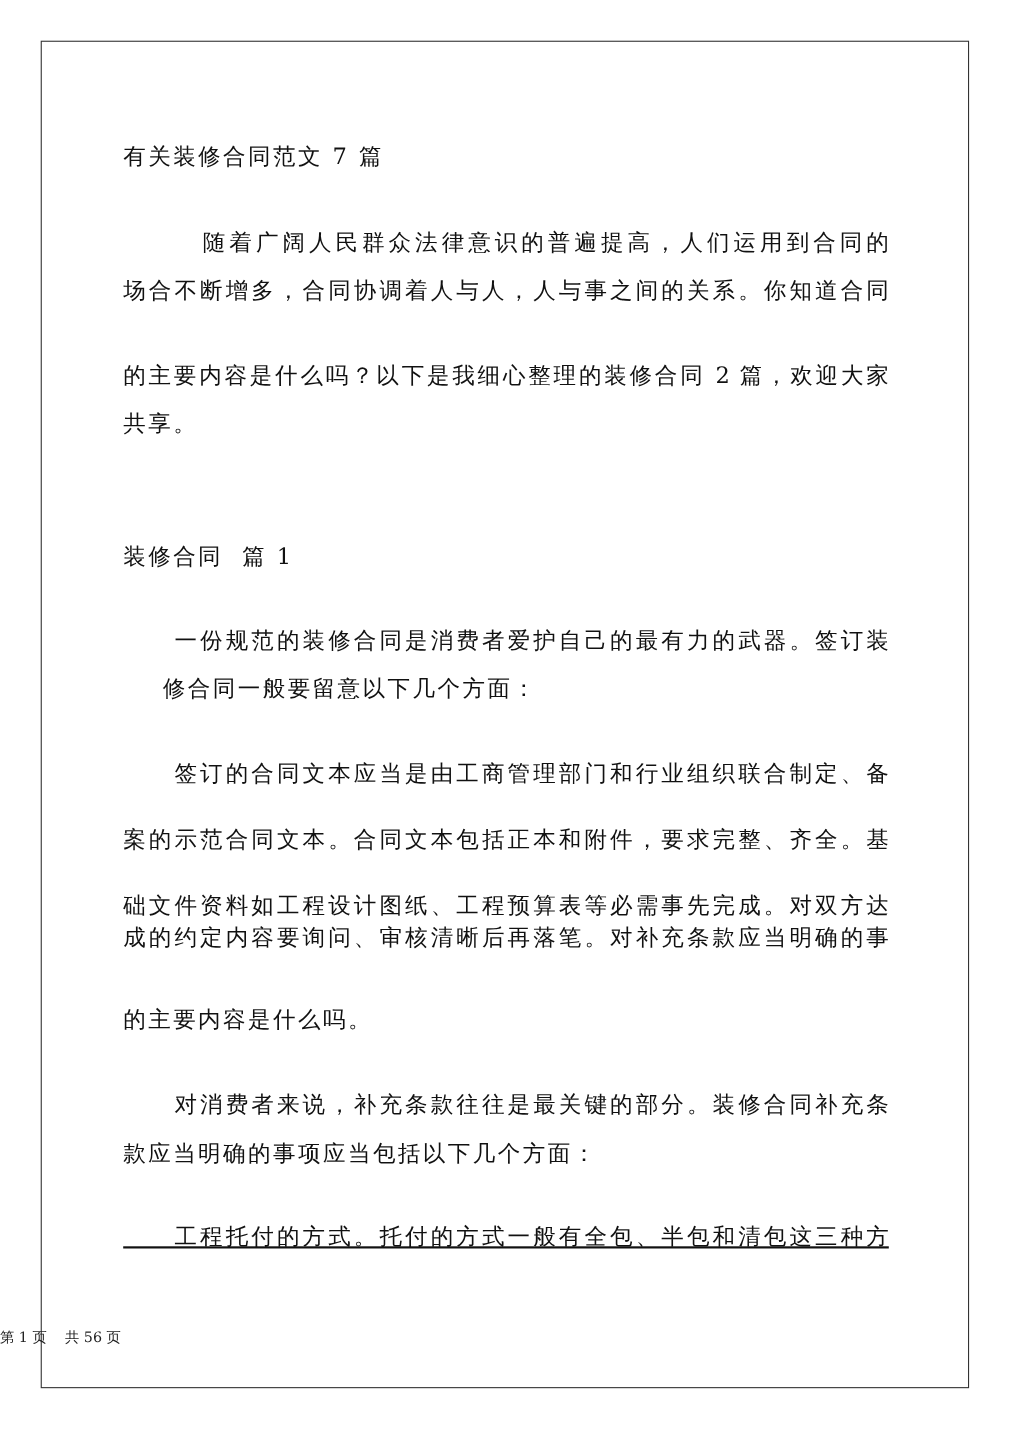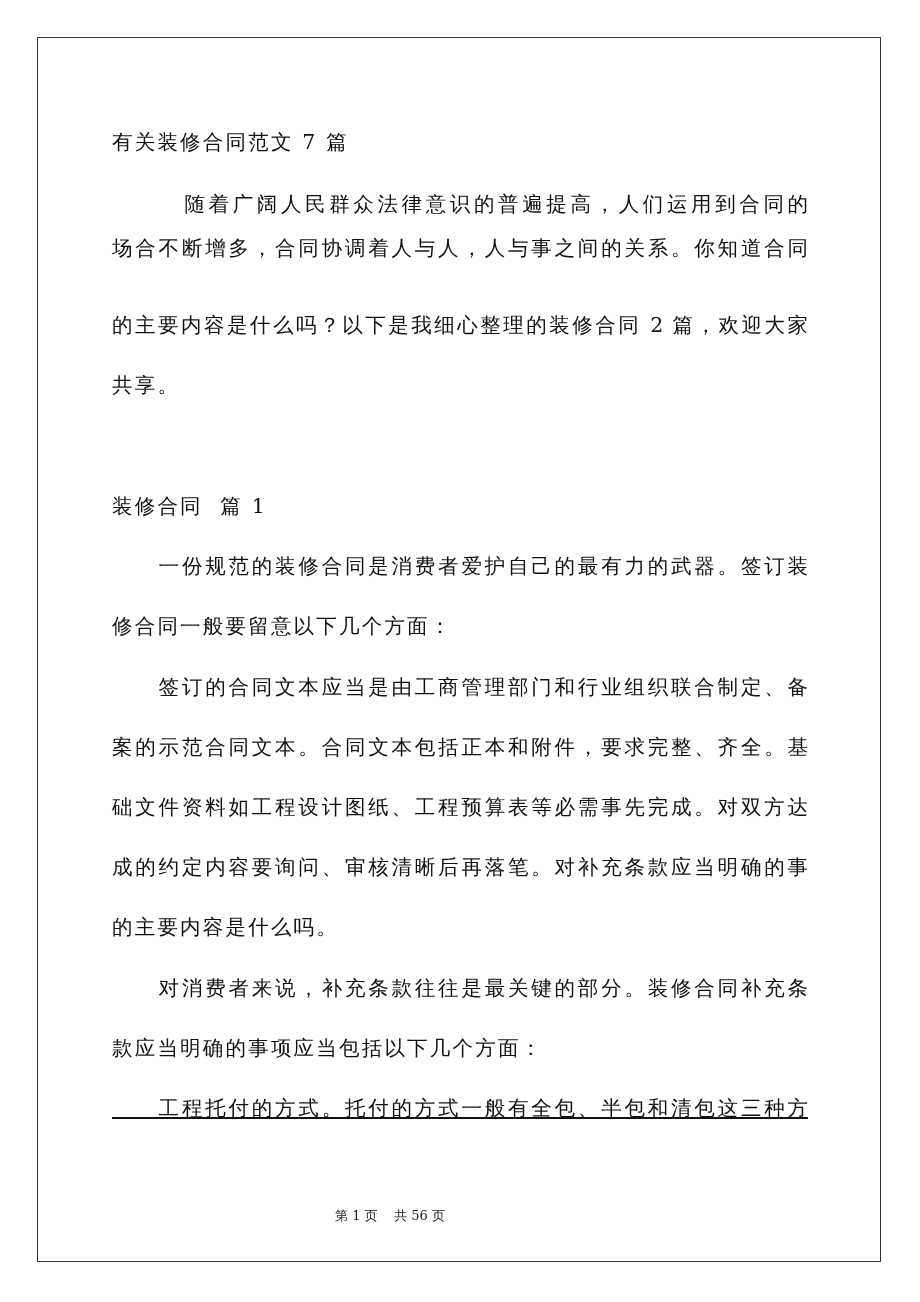--- a/index.html
+++ b/index.html
@@ -2,45 +2,45 @@
 <html><head>
 <meta charset="utf-8">
 <style>
   html, body { margin: 0; padding: 0; background: #ffffff; }
   body { width: 920px; height: 1302px; position: relative; overflow: hidden;
          font-family: "DejaVu Serif", "Liberation Serif", serif; color: #111; }
   .page-frame { position: absolute; left: 37px; top: 37px; width: 844px; height: 1225px;
                 border: 1.5px solid #333; box-sizing: border-box; }
   .line { position: absolute; left: 112px; font-size: 20.5px; line-height: 24px;
           white-space: nowrap; letter-spacing: 2.2px; }
-  .justify { width: 696px; text-align-last: justify; text-align: justify; letter-spacing: 0; }
-  .footer { position: absolute; left: 0; width: 780px; top: 1207px; text-align: center;
+  .justify { width: 696px; text-align-last: justify; text-align: justify; letter-spacing: 0; margin-top: 16px; }
+  .footer { position: absolute; left: 0; width: 780px; top: 1207px; text-align: left;
             font-size: 13px; color: #222; }
 </style>
 </head>
 <body>
 
 <div class="page-frame"></div>
 
 <div class="line" style="top:130px;">有关装修合同范文 7 篇</div>
 
 <div class="line justify" style="top:192px;">　　　随着广阔人民群众法律意识的普遍提高，人们运用到合同的</div>
 <div class="line justify" style="top:236px;">场合不断增多，合同协调着人与人，人与事之间的关系。你知道合同</div>
 <div class="line justify" style="top:313px;">的主要内容是什么吗？以下是我细心整理的装修合同 2 篇，欢迎大家</div>
 <div class="line" style="top:373px;">共享。</div>
 
 <div class="line" style="top:494px; white-space:pre;">装修合同  篇 1</div>
 
 <div class="line justify" style="top:554px;">　　一份规范的装修合同是消费者爱护自己的最有力的武器。签订装</div>
-<div class="line" style="top:614px;">修合同一般要留意以下几个方面：</div>
+<div class="line" style="top:614px;margin-left:36px;">修合同一般要留意以下几个方面：</div>
 
 <div class="line justify" style="top:675px;">　　签订的合同文本应当是由工商管理部门和行业组织联合制定、备</div>
 <div class="line justify" style="top:735px;">案的示范合同文本。合同文本包括正本和附件，要求完整、齐全。基</div>
 <div class="line justify" style="top:795px;">础文件资料如工程设计图纸、工程预算表等必需事先完成。对双方达</div>
-<div class="line justify" style="top:855px;">成的约定内容要询问、审核清晰后再落笔。对补充条款应当明确的事</div>
+<div class="line justify" style="top:824px;">成的约定内容要询问、审核清晰后再落笔。对补充条款应当明确的事</div>
 <div class="line" style="top:915px;">的主要内容是什么吗。</div>
 
 <div class="line justify" style="top:976px;">　　对消费者来说，补充条款往往是最关键的部分。装修合同补充条</div>
 <div class="line" style="top:1036px;">款应当明确的事项应当包括以下几个方面：</div>
 
 <div class="line justify" style="top:1096px;text-decoration:underline;">　　工程托付的方式。托付的方式一般有全包、半包和清包这三种方</div>
 
 <div class="footer" style="white-space:pre;">第 1 页    共 56 页</div>
 
 </body></html>

